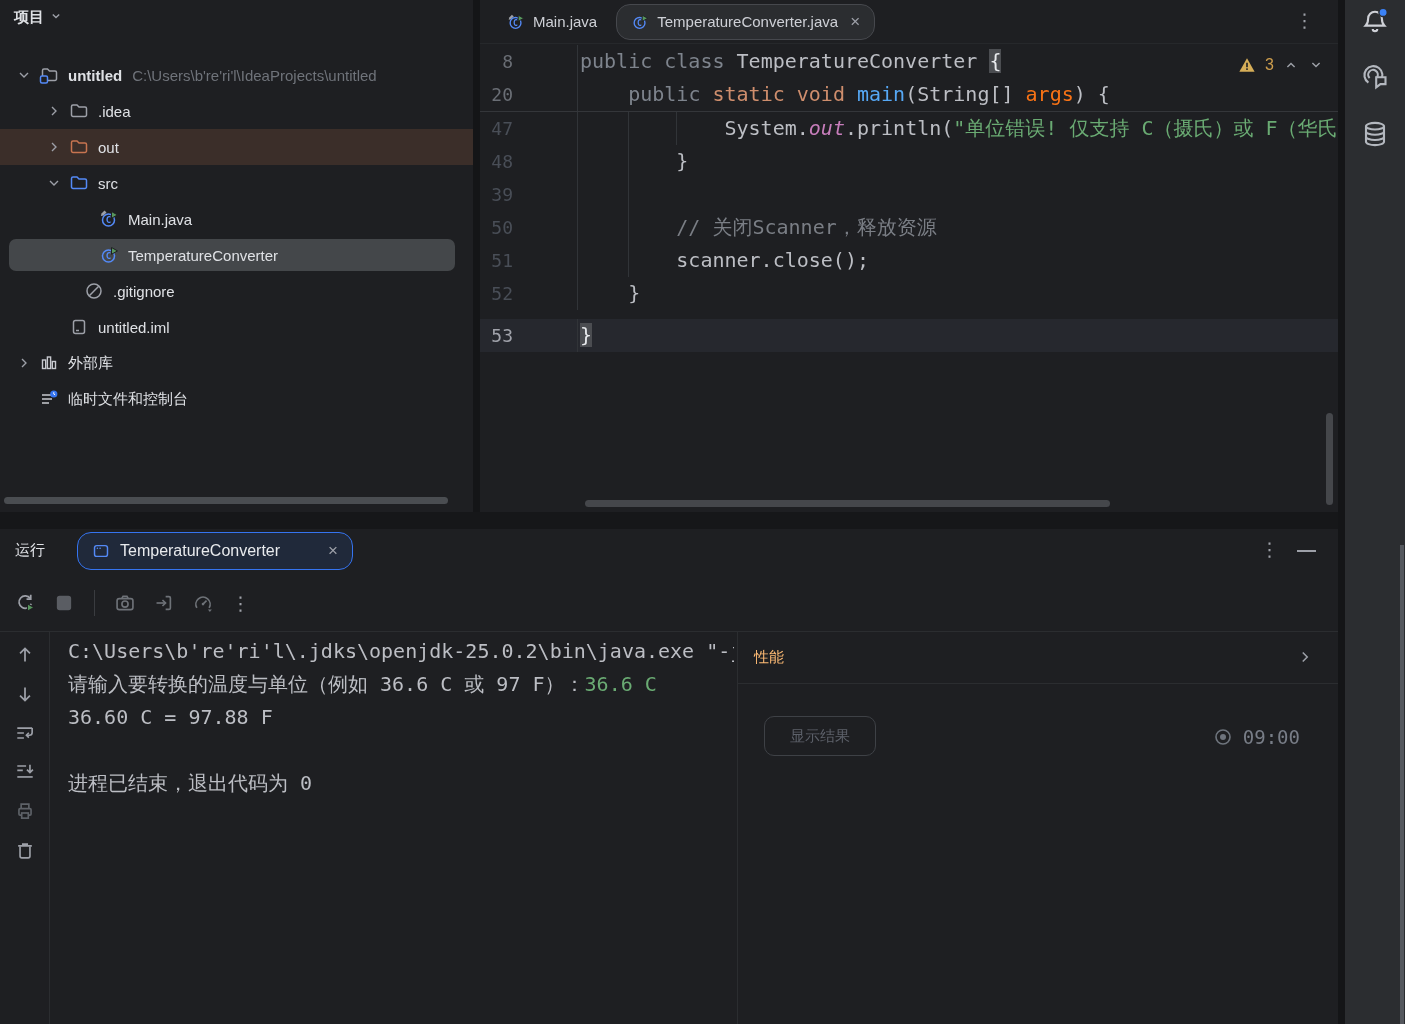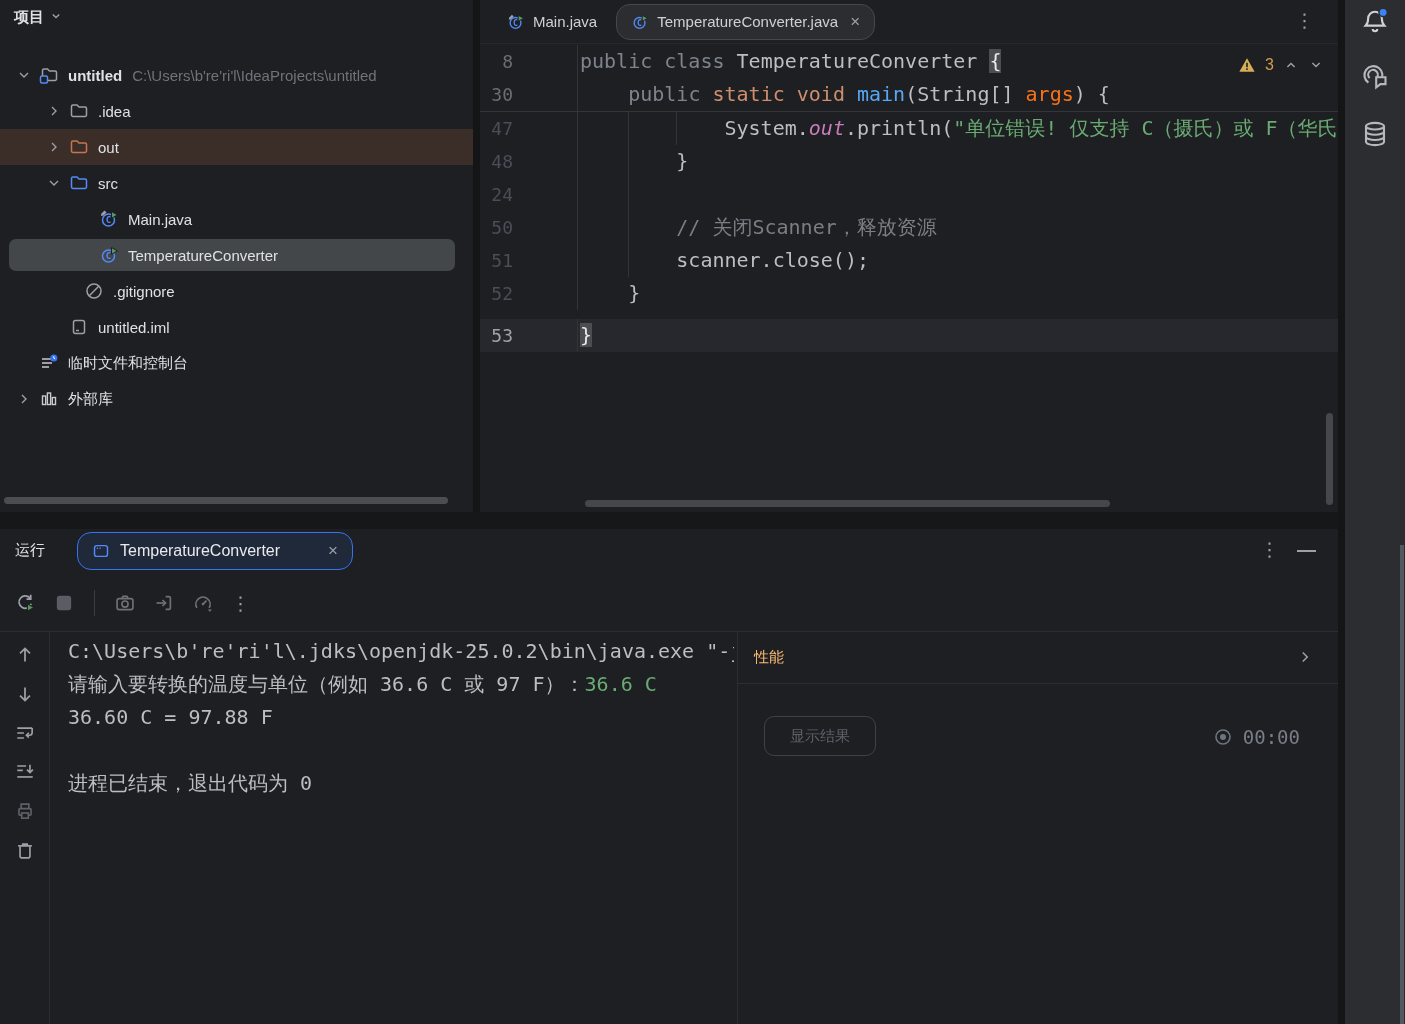--- a/index.html
+++ b/index.html
@@ -209,44 +209,44 @@
         <span class="chev icon"></span>
         <span class="icon">
           <svg width="20" height="20" viewBox="0 0 20 20">
             <rect x="4.5" y="3.5" width="11" height="13" rx="2" fill="none" stroke="#9DA0A8" stroke-width="1.5"></rect>
             <path d="M7 13.5 h3" stroke="#9DA0A8" stroke-width="1.5"></path>
           </svg>
         </span>
         <span class="lbl">untitled.iml</span>
       </div>
       <div class="tree-row" style="padding-left: 16px;">
+        <span class="chev icon">
+          <svg width="16" height="16" viewBox="0 0 20 20">
+            <path d="M7.5 5 l5 5 -5 5" fill="none" stroke="#9DA0A8" stroke-width="1.7"></path>
+          </svg>
+        </span>
+        <span class="icon">
+          <svg width="20" height="20" viewBox="0 0 20 20">
+            <rect x="3.5" y="7" width="3.2" height="8.5" fill="none" stroke="#C8CAD0" stroke-width="1.4"></rect>
+            <rect x="8.4" y="4" width="3.2" height="11.5" fill="none" stroke="#C8CAD0" stroke-width="1.4"></rect>
+            <rect x="13.3" y="8.5" width="3.2" height="7" fill="none" stroke="#C8CAD0" stroke-width="1.4"></rect>
+          </svg>
+        </span>
+        <span class="lbl">外部库</span>
+      </div>
+      <div class="tree-row" style="padding-left: 16px;">
         <span class="chev icon"></span>
         <span class="icon">
           <svg width="20" height="20" viewBox="0 0 20 20">
             <path d="M3 6 h10 M3 10 h10 M3 14 h7" stroke="#C8CAD0" stroke-width="1.6"></path>
             <circle cx="14.8" cy="5" r="3.6" fill="#3574F0"></circle>
             <path d="M14.8 3.2 v1.9 l1.3 .8" fill="none" stroke="#fff" stroke-width="1"></path>
           </svg>
         </span>
         <span class="lbl">临时文件和控制台</span>
-      </div>
-      <div class="tree-row" style="padding-left: 16px;">
-        <span class="chev icon">
-          <svg width="16" height="16" viewBox="0 0 20 20">
-            <path d="M7.5 5 l5 5 -5 5" fill="none" stroke="#9DA0A8" stroke-width="1.7"></path>
-          </svg>
-        </span>
-        <span class="icon">
-          <svg width="20" height="20" viewBox="0 0 20 20">
-            <rect x="3.5" y="7" width="3.2" height="8.5" fill="none" stroke="#C8CAD0" stroke-width="1.4"></rect>
-            <rect x="8.4" y="4" width="3.2" height="11.5" fill="none" stroke="#C8CAD0" stroke-width="1.4"></rect>
-            <rect x="13.3" y="8.5" width="3.2" height="7" fill="none" stroke="#C8CAD0" stroke-width="1.4"></rect>
-          </svg>
-        </span>
-        <span class="lbl">外部库</span>
       </div>
     </div>
   <div class="pp-hscroll"></div>
 </section>
 
 <div id="divider-v1"></div>
 
 <section id="editor">
   <div class="tabbar">
     <div class="tab">
@@ -269,26 +269,26 @@
         </svg>
       </span>
       <span>TemperatureConverter.java</span>
       <span class="x">×</span>
     </div>
     <div class="tab-kebab">⋮</div>
   </div>
 
   <div id="sticky-lines">
       <div class="code-row"><span class="gut">8</span><span class="code-text"><span class="tok t-dim">public class </span><span class="tok t-plain">TemperatureConverter </span><span class="tok t-bracehl">{</span></span></div>
-      <div class="code-row"><span class="gut">30</span><span class="code-text"><span class="tok t-plain">    </span><span class="tok t-dim">public </span><span class="tok t-kw">static void </span><span class="tok t-method">main</span><span class="tok t-plain">(String[] </span><span class="tok t-param">args</span><span class="tok t-plain">) {</span></span></div>
+      <div class="code-row"><span class="gut">20</span><span class="code-text"><span class="tok t-plain">    </span><span class="tok t-dim">public </span><span class="tok t-kw">static void </span><span class="tok t-method">main</span><span class="tok t-plain">(String[] </span><span class="tok t-param">args</span><span class="tok t-plain">) {</span></span></div>
     </div>
   <div id="code-lines">
       <div class="code-row"><span class="gut">47</span><span class="code-text"><span class="tok t-plain">            </span><span class="tok t-plain">System.</span><span class="tok t-field">out</span><span class="tok t-plain">.println(</span><span class="tok t-string">"单位错误! 仅支持 C（摄氏）或 F（华氏）</span></span></div>
       <div class="code-row"><span class="gut">48</span><span class="code-text"><span class="tok t-plain">        }</span></span></div>
-      <div class="code-row"><span class="gut">24</span><span class="code-text"></span></div>
+      <div class="code-row"><span class="gut">39</span><span class="code-text"></span></div>
       <div class="code-row"><span class="gut">50</span><span class="code-text"><span class="tok t-plain">        </span><span class="tok t-comment">// 关闭Scanner，释放资源</span></span></div>
       <div class="code-row"><span class="gut">51</span><span class="code-text"><span class="tok t-plain">        </span><span class="tok t-plain">scanner.close();</span></span></div>
       <div class="code-row"><span class="gut">52</span><span class="code-text"><span class="tok t-plain">    }</span></span></div>
       <div class="code-row current"><span class="gut">53</span><span class="code-text"><span class="tok t-bracehl">}</span></span></div>
     </div>
 
   <div class="guide" id="guide1"></div>
   <div class="guide" id="guide2"></div>
 
   <div class="inspections">
@@ -427,21 +427,21 @@
         </span>
       </div>
       <div class="perf-btn">显示结果</div>
       <div class="perf-timer">
         <span class="icon">
           <svg width="20" height="20" viewBox="0 0 20 20">
             <circle cx="10" cy="10" r="7" fill="none" stroke="#6E747D" stroke-width="1.6"></circle>
             <circle cx="10" cy="10" r="3" fill="#6E747D"></circle>
           </svg>
         </span>
-        <span>00:00</span>
+        <span>09:00</span>
       </div>
     </div>
   </div>
 </section>
 
 <div id="divider-v2"></div>
 
 <aside id="right-strip">
   <span class="slot" style="top:6px;">
     <svg width="30" height="30" viewBox="0 0 20 20">

